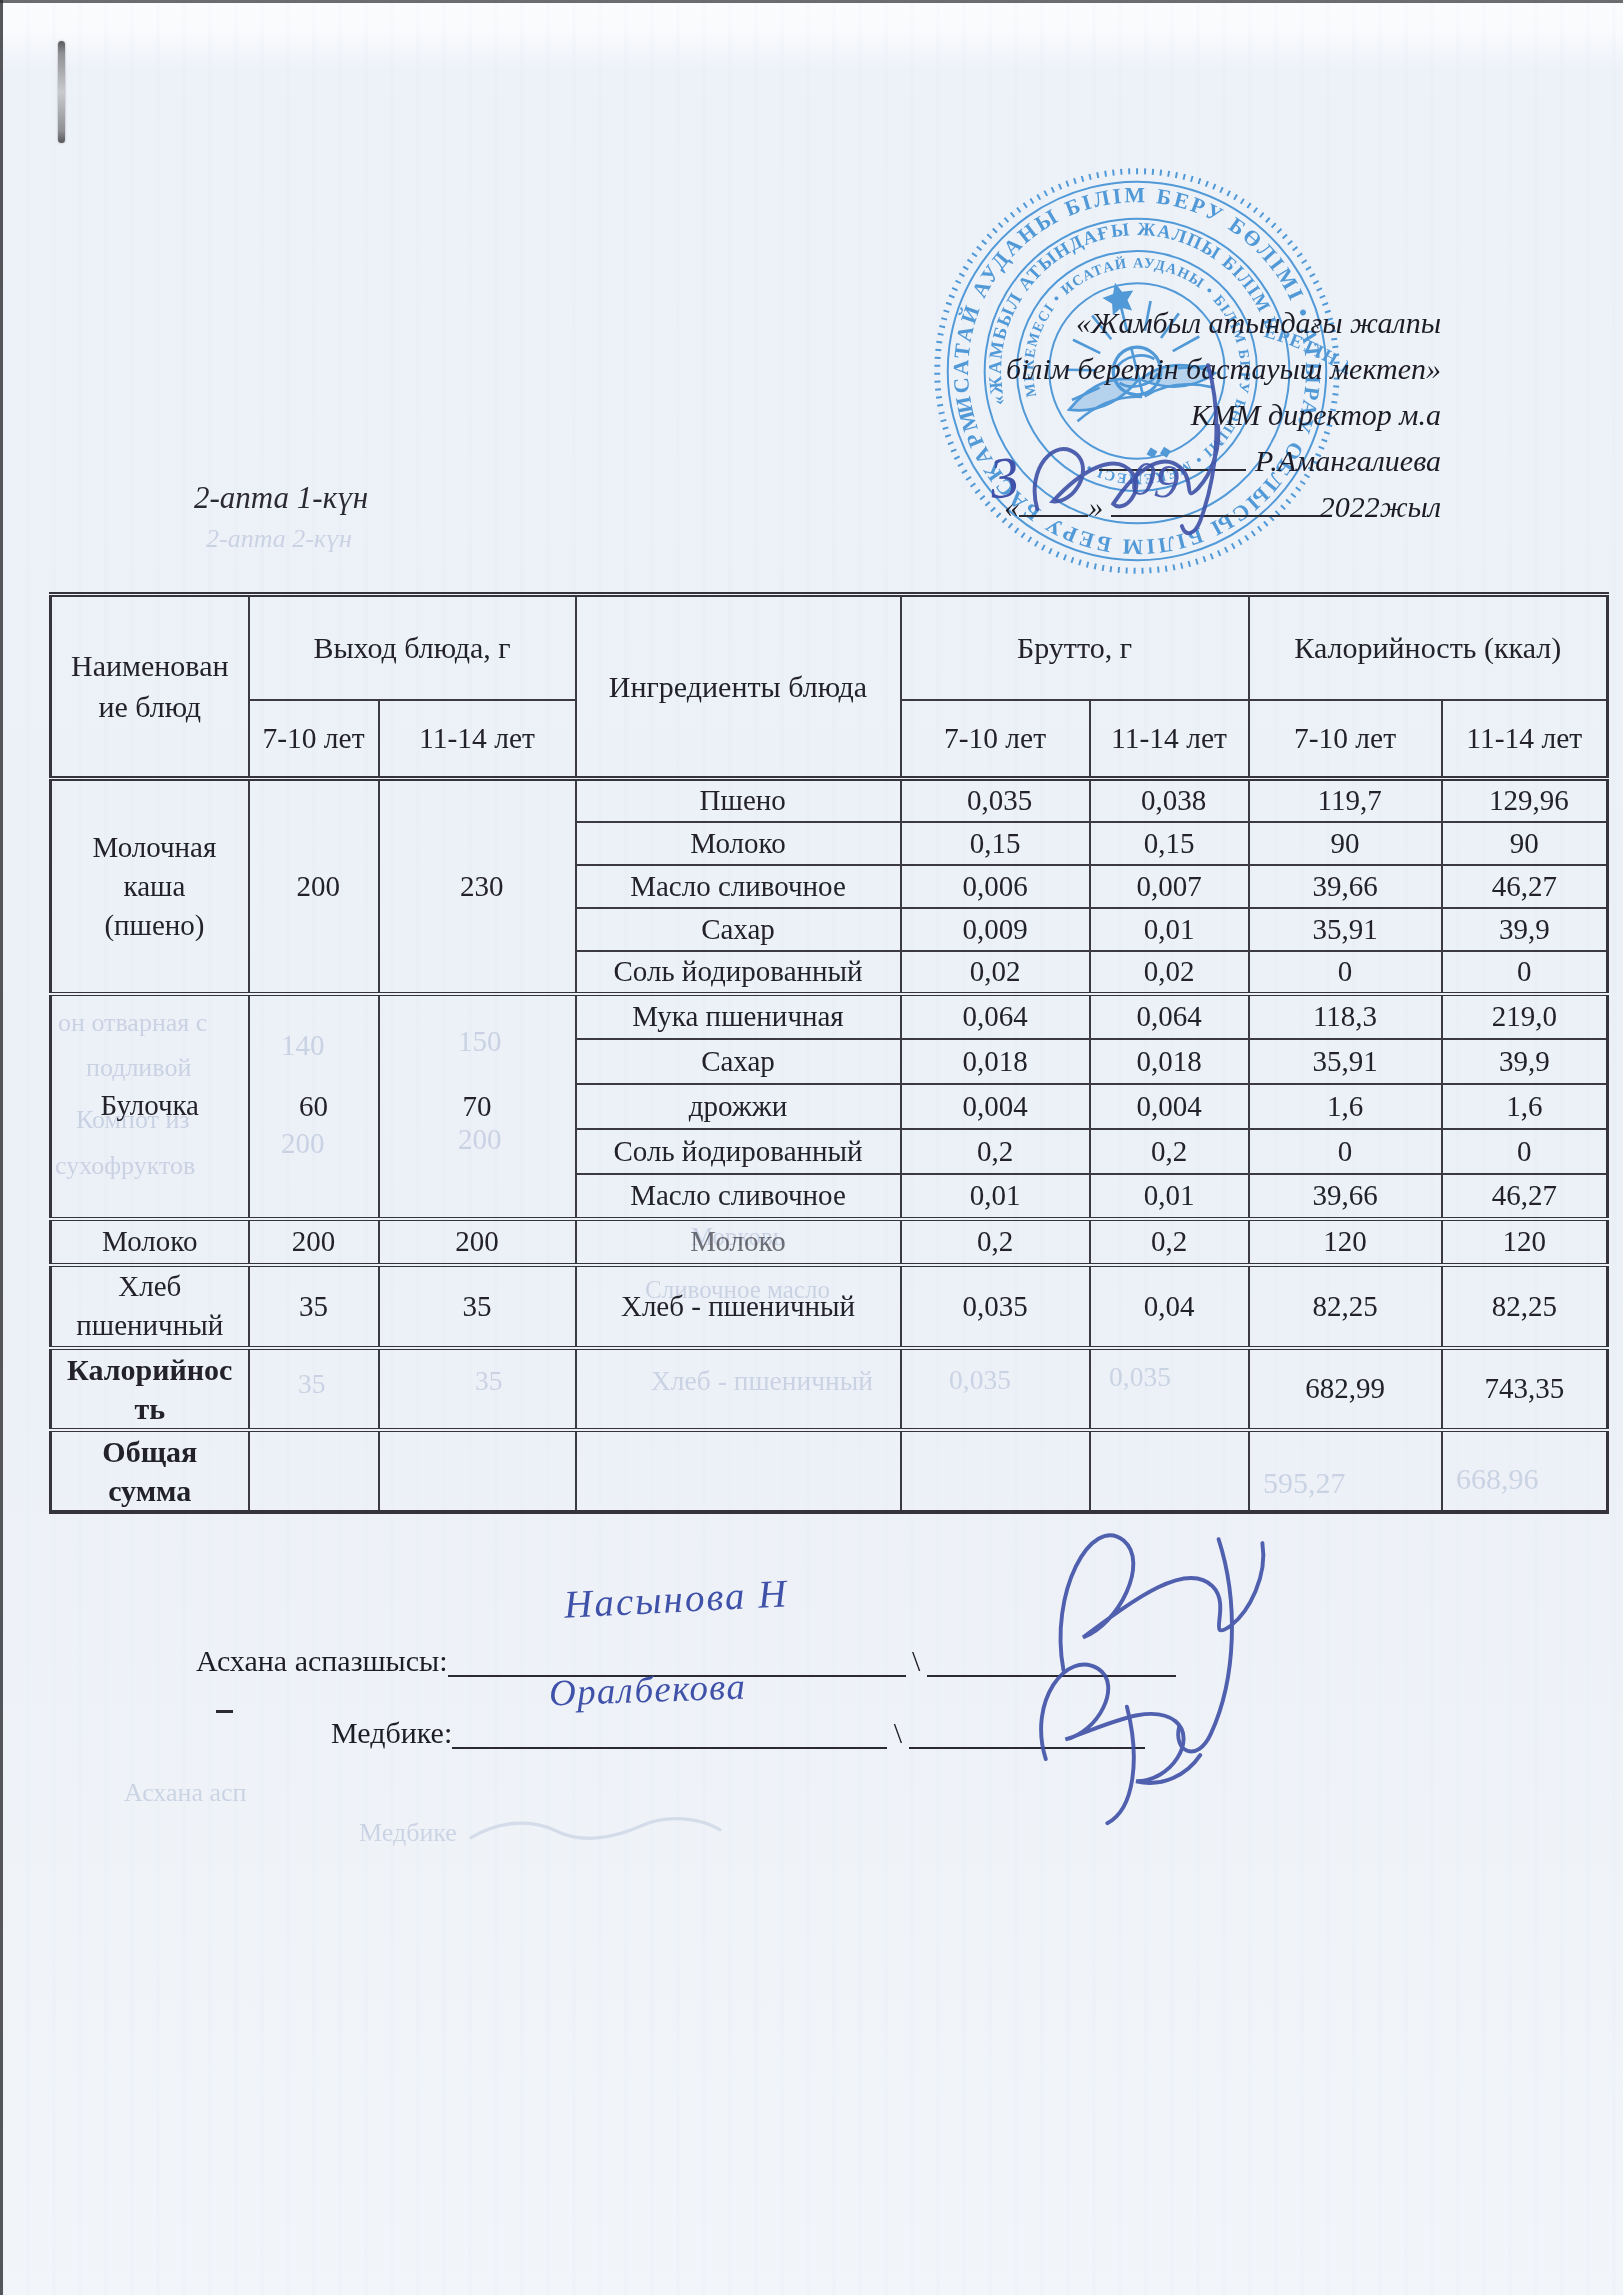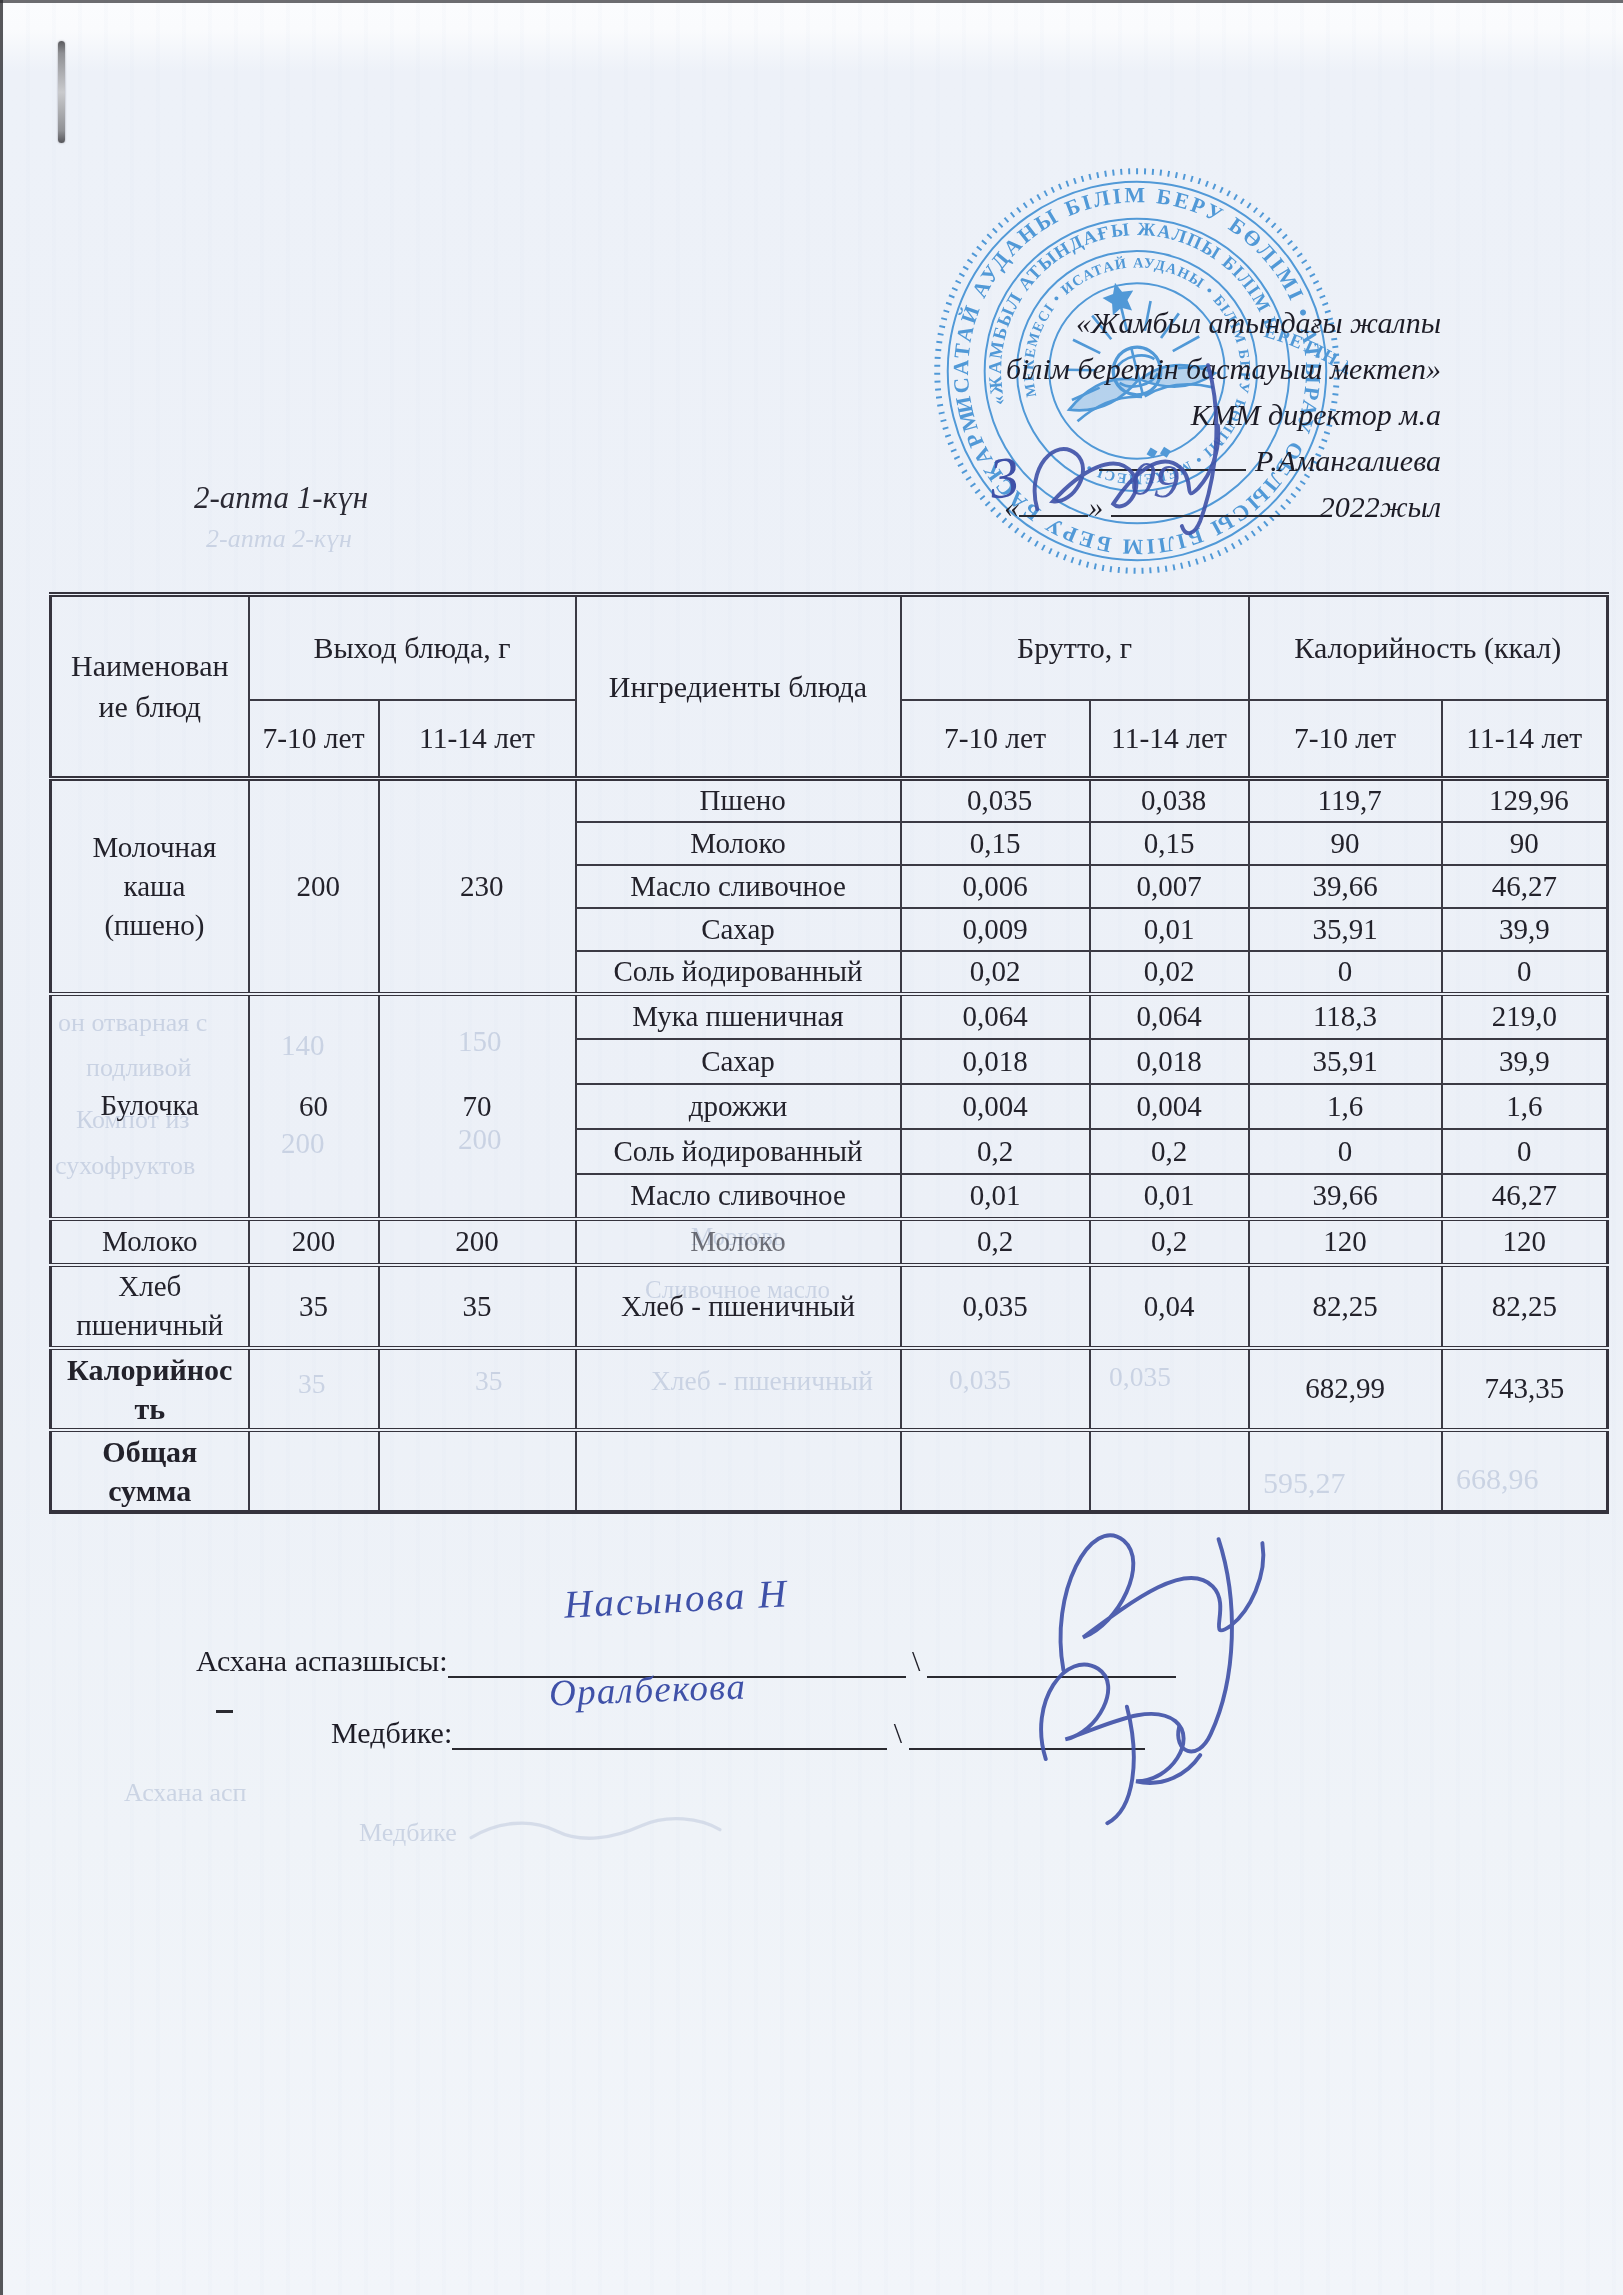--- a/index.html
+++ b/index.html
@@ -43,21 +43,21 @@
   tr.h1{height:105px;} tr.h2{height:79px;} tr.h2 td{font-size:29.5px;}
   tr.hsep td{border-top:5.9px double #35333d;padding-left:12px;}
   tr.r66{height:43px;} tr.r68{height:45px;} tr.rmilk{height:46px;}
   tr.rbread{height:83px;} tr.rcal{height:77px;} tr.rtot{height:80px;}
   tr.sep td{border-top:4.6px double #35333d;}
   .wrapnarrow{display:inline-block;max-width:165px;overflow-wrap:anywhere;line-height:1.35;}
   td.lbl{text-align:left;font-weight:bold;font-size:30px;}
   td.lbl .wrapnarrow{max-width:167px;line-height:1.3;}
   .dim{opacity:.62;}
   
-  .sigrow{position:absolute;display:flex;align-items:flex-end;font-size:30px;color:#1e1d27;}
+  .sigrow{position:absolute;display:flex;align-items:center;font-size:30px;color:#1e1d27;}
   .sigrow .u{display:inline-block;border-bottom:2.6px solid #2a2a30;height:30px;}
   .sigrow .bs{margin:0 6.5px;font-size:30px;}
   .cookrow{left:196px;top:1644px;}
   .nurserow{left:331px;top:1716px;}
   .u1{width:458px;} .u2{width:249px;} .u3{width:435px;} .u4{width:236px;}
   .hand{position:absolute;color:#3f51a8;font-style:italic;white-space:nowrap;}
   .hw-day{left:990px;top:444px;font-size:58px;transform:rotate(-6deg);}
   .hw-mon{left:1131px;top:452px;font-size:48px;transform:rotate(7deg);opacity:.9;}
   .hw-cook{left:564px;top:1576px;font-size:39px;transform:rotate(-3deg);letter-spacing:2px;}
   .hw-nurse{left:549px;top:1668px;font-size:37px;transform:rotate(-2deg);letter-spacing:1.3px;}

